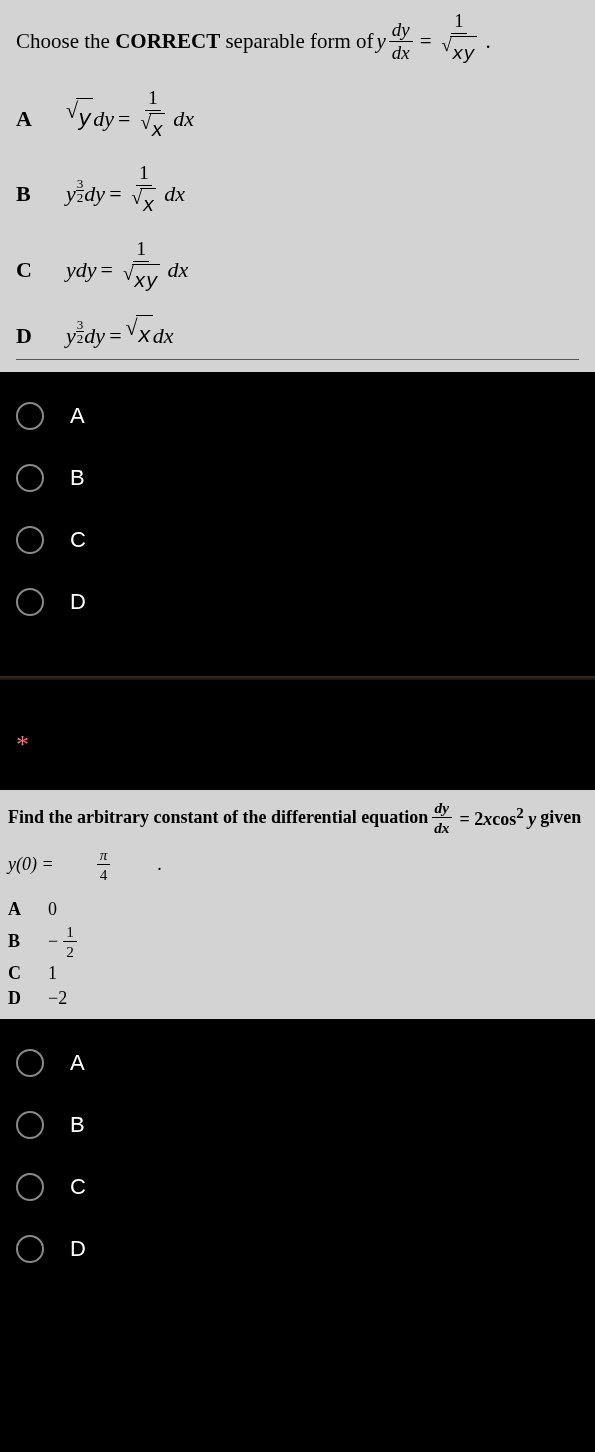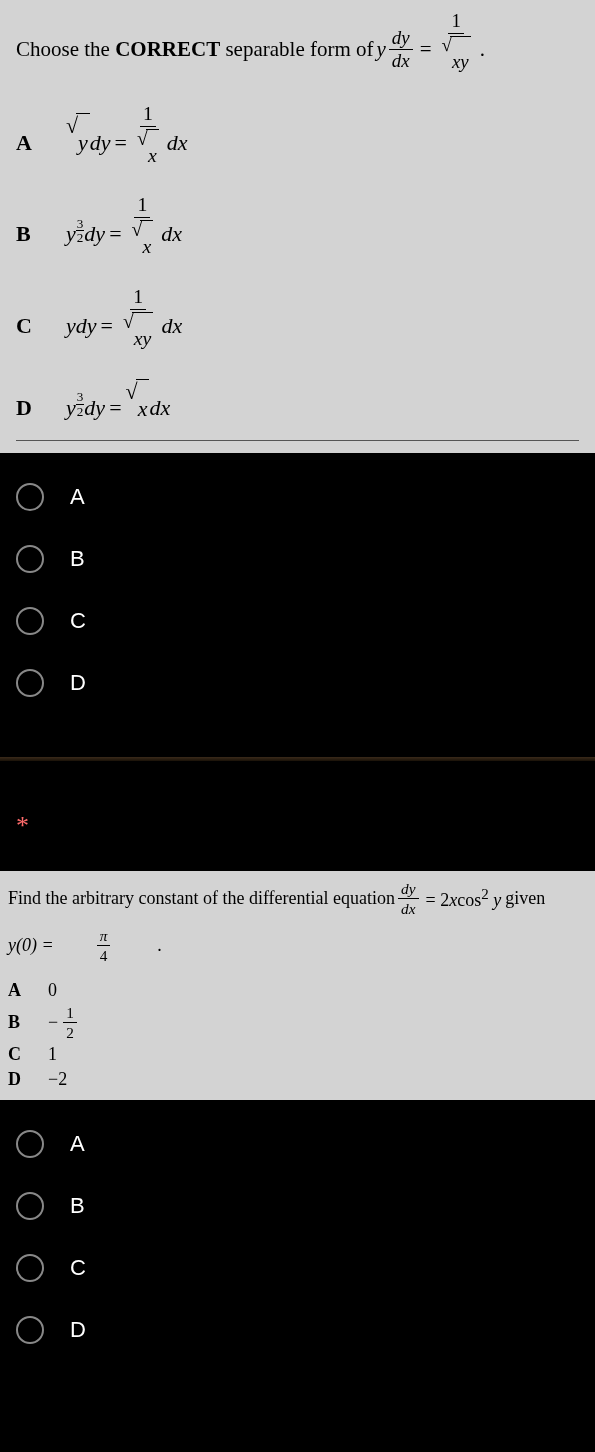--- a/index.html
+++ b/index.html
@@ -46,22 +46,23 @@
     }
     .sqrt {
       display: inline-flex;
       align-items: flex-start;
     }
     .sqrt-sym {
       font-size: 1em;
     }
     .sqrt-content {
       border-top: 1px solid currentColor;
-      padding: 16px 2px;
+      padding: 8px 2px;
       margin-left: -2px;
+      font-family: Liberation Mono, monospace;
     }
     .italic { font-style: italic; }
     .option-table {
       margin-top: 16px;
     }
     .option-row {
       display: flex;
       align-items: center;
       margin-bottom: 14px;
     }
@@ -122,20 +123,21 @@
     .q2-image {
       background: #d3d3d3;
       color: #000;
       padding: 10px 8px;
       font-size: 18px;
     }
     .q2-header {
       display: flex;
       align-items: center;
       flex-wrap: wrap;
+      font-weight: bold;
     }
     .q2-condition {
       margin-top: 12px;
       display: flex;
       align-items: center;
       font-size: 18px;
       gap: 40px;
     }
     .q2-options {
       margin-top: 16px;

